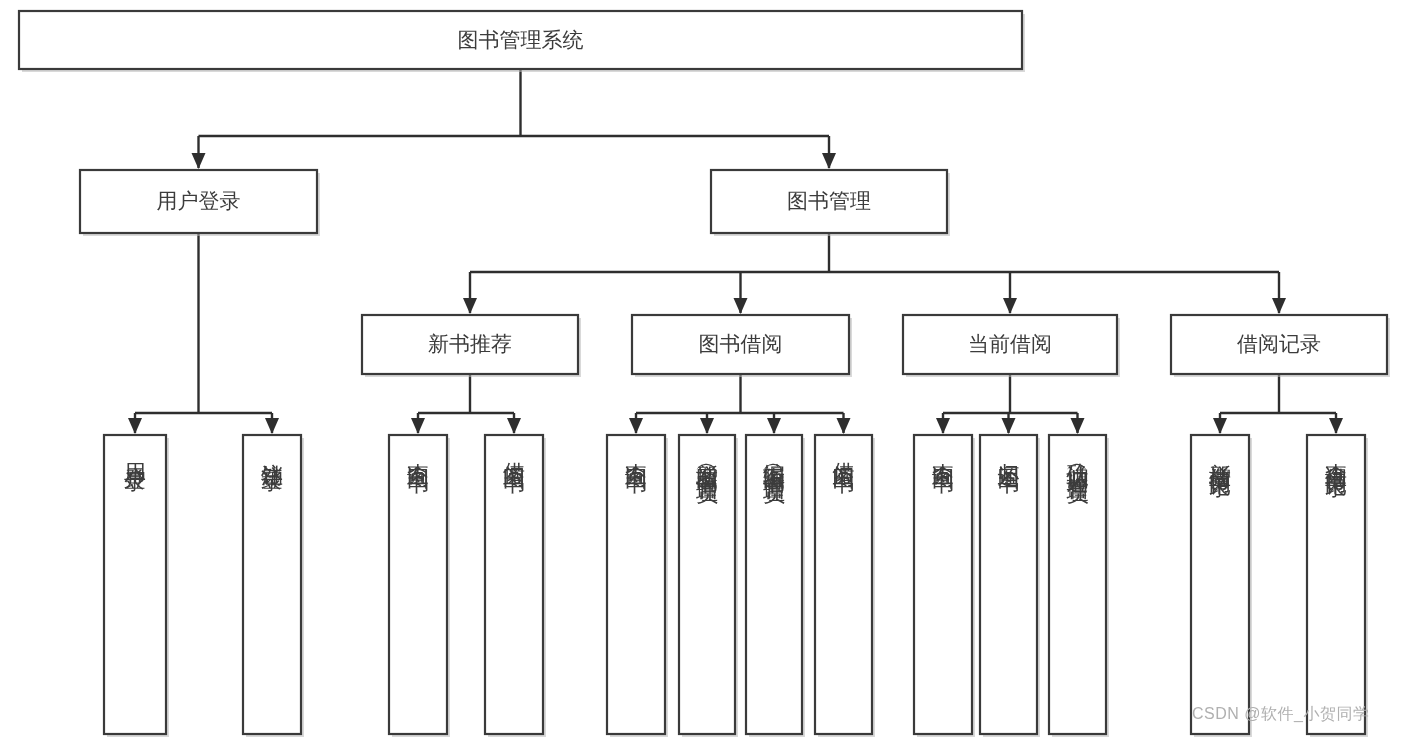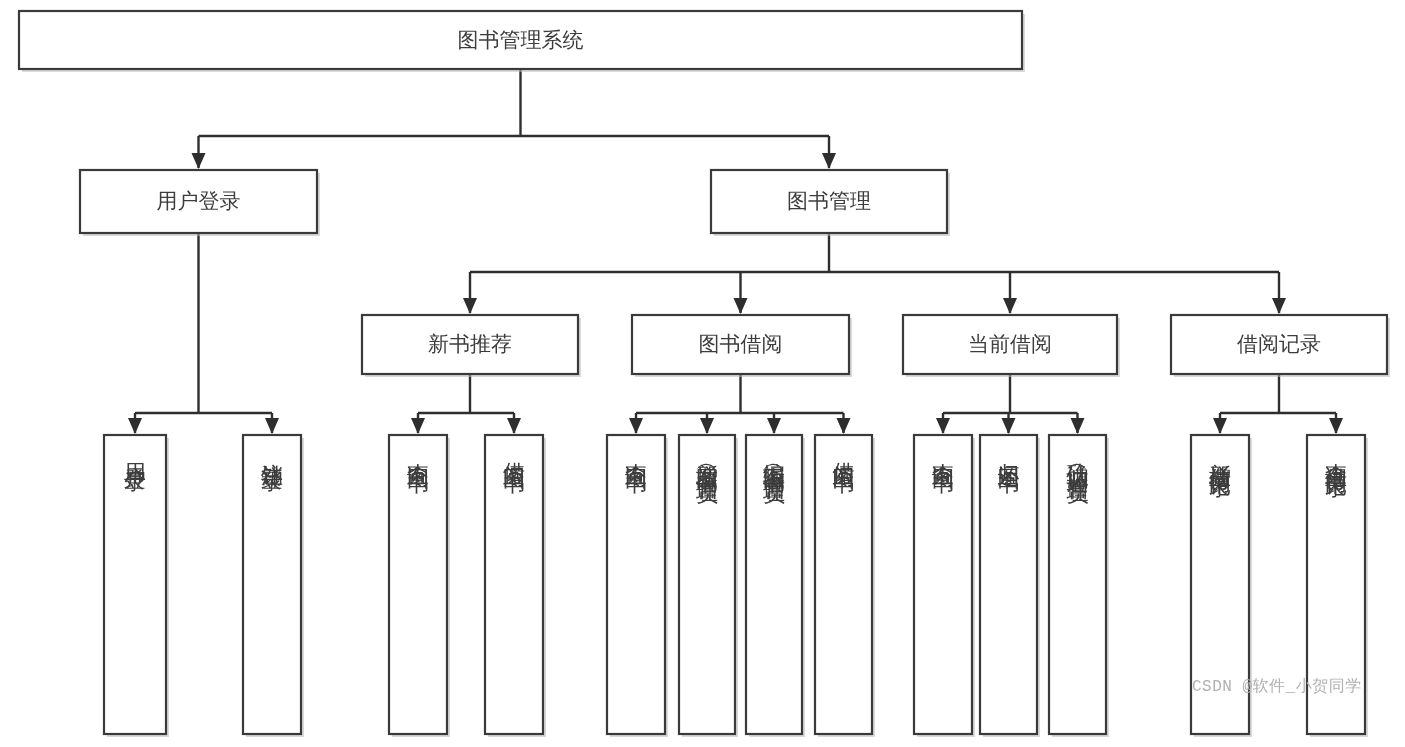--- a/index.html
+++ b/index.html
@@ -64,22 +64,22 @@
     font-family: "Liberation Sans", "DejaVu Sans", sans-serif;
     font-size: 22px;
     line-height: 1.18;
     letter-spacing: 3px;
     color: #3c3c3c;
     white-space: nowrap;
   }
   .watermark {
     position: absolute;
     left: 1192px;
-    top: 676px;
-    font-family: Liberation Mono, monospace;
+    top: 704px;
+    font-family: Liberation Sans, sans-serif;
     font-size: 16px;
     color: #b0b0b0;
     letter-spacing: 0.5px;
     white-space: nowrap;
   }
 </style>
 </head>
 <body>
 
 <div id="diagram-root">

